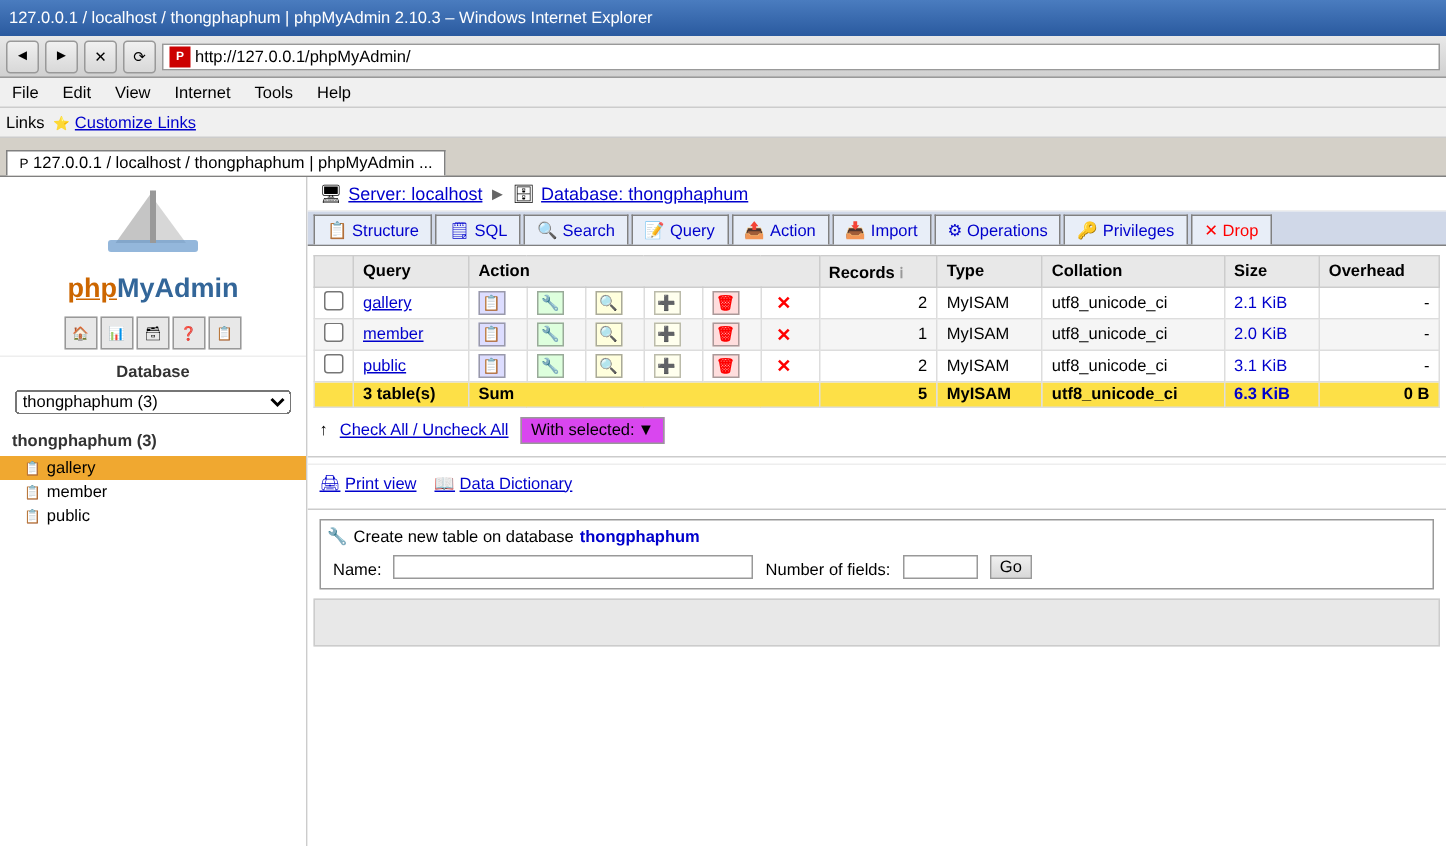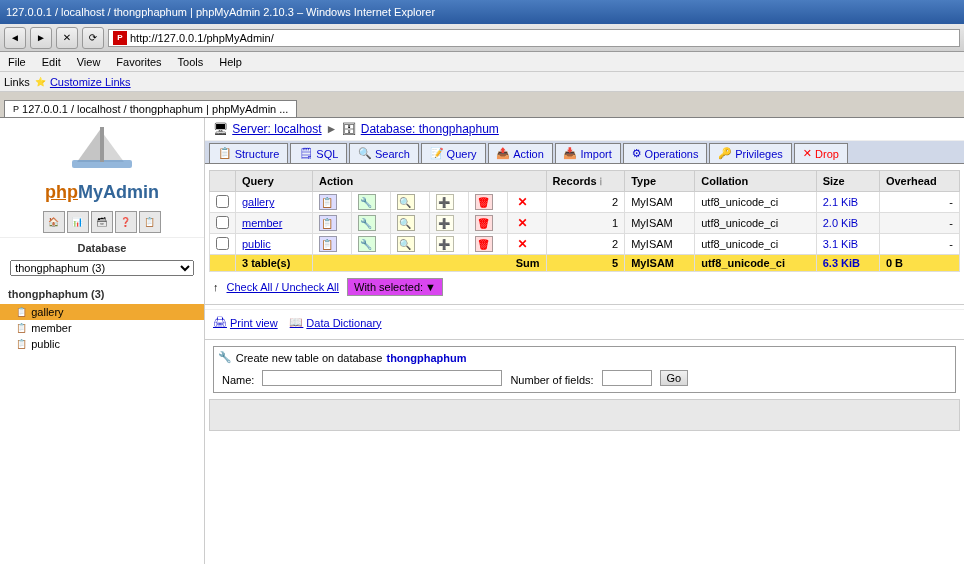--- a/index.html
+++ b/index.html
@@ -314,21 +314,21 @@
   <div class="address-bar">
     <div class="address-favicon">P</div>
     <span>http://127.0.0.1/phpMyAdmin/</span>
   </div>
 </div>
 
 <div class="menu-bar">
   <span class="menu-item">File</span>
   <span class="menu-item">Edit</span>
   <span class="menu-item">View</span>
-  <span class="menu-item">Favorites</span>
+  <span class="menu-item">Internet</span>
   <span class="menu-item">Tools</span>
   <span class="menu-item">Help</span>
 </div>
 
 <div class="links-bar">
   <span style="margin-right:6px;">Links</span>
   <span style="font-size:9px;">⭐</span>
   <span style="color:#00c; text-decoration:underline; cursor:pointer; margin-left:3px;">Customize Links</span>
 </div>
 
@@ -544,26 +544,26 @@
             <td style="text-align:right;">2</td>
             <td>MyISAM</td>
             <td>utf8_unicode_ci</td>
             <td class="size-blue">3.1 KiB</td>
             <td style="text-align:right;">-</td>
           </tr>
 
           <tr class="summary">
             <td></td>
             <td>3 table(s)</td>
-            <td colspan="6" style="text-align:right;">Sum</td>
+            <td colspan="6" style="text-align:left;">Sum</td>
             <td style="text-align:right;">5</td>
             <td>MyISAM</td>
             <td>utf8_unicode_ci</td>
             <td class="size-blue">6.3 KiB</td>
-            <td style="margin-top:20px;">0 B</td>
+            <td style="text-align:right;margin-top:20px;">0 B</td>
           </tr>
         </tbody>
       </table>
     </div>
 
     <div class="check-all-row">
       <span>↑</span>
       <span class="breadcrumb-link">Check All / Uncheck All</span>
       <div class="with-selected-btn">
         <span>With selected:</span>

